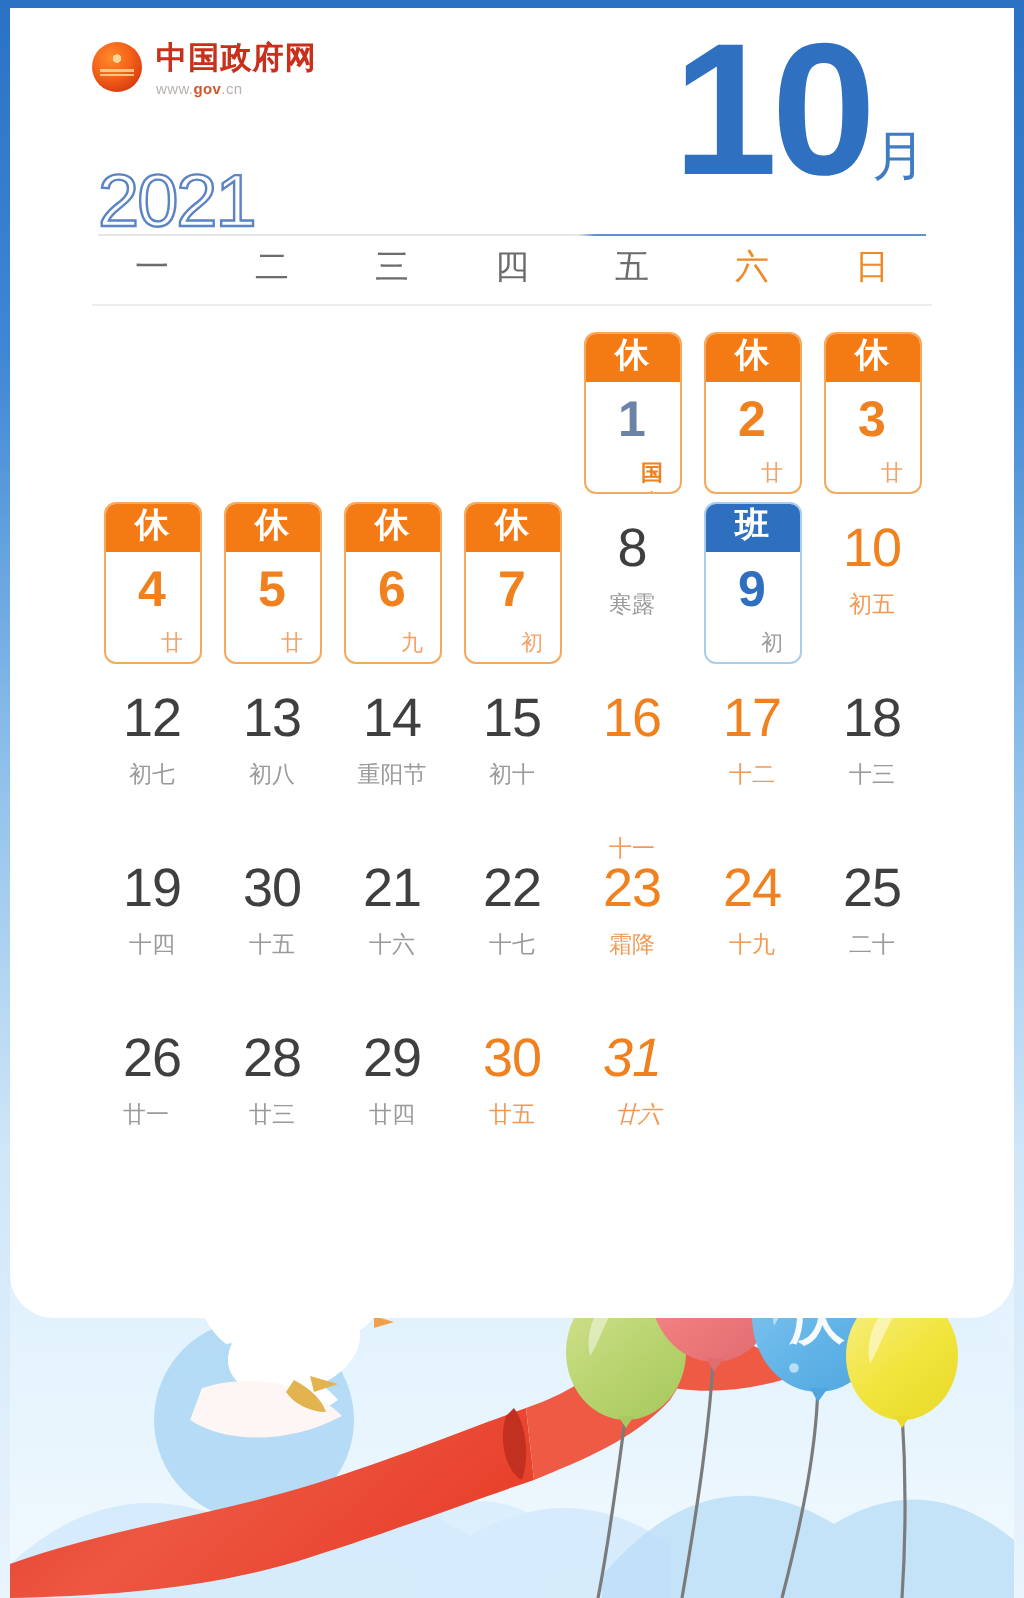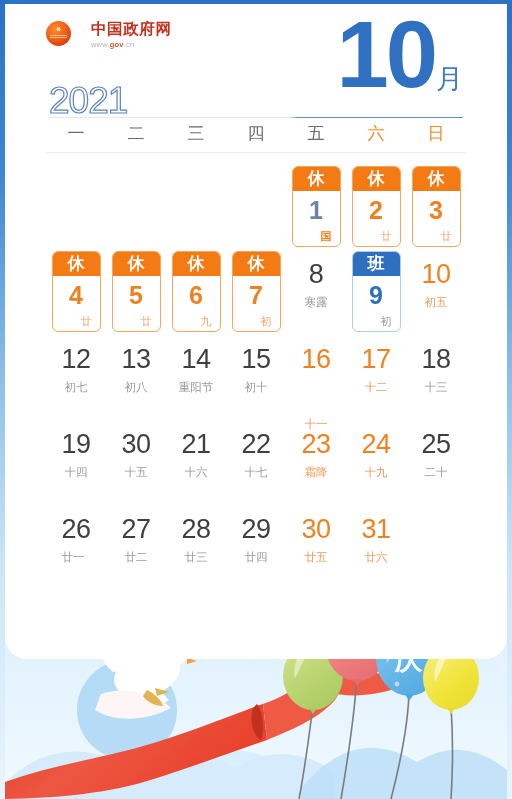--- a/index.html
+++ b/index.html
@@ -27,21 +27,21 @@
 
   
   #card {
     position:absolute; left:5px; right:5px; top:4px; height:655px;
     background:#ffffff;
     border-radius:0 0 22px 22px;
     z-index:20;
   }
 
   
-  #brand { position:absolute; left:41px; top:17px; display:flex; align-items:flex-start; gap:20px; }
+  #brand { position:absolute; left:41px; top:17px; display:flex; align-items:flex-start; gap:7px; }
   .emblem {
     width:25px; height:25px; border-radius:50%;
     background:radial-gradient(circle at 38% 32%,#ff8a2b 0%,#f4631a 42%,#d93c10 78%,#c32f08 100%);
     position:relative; flex:none;
   }
   .emblem::after{
     content:""; position:absolute; left:4px; top:5px; width:17px; height:15px;
     background:
       radial-gradient(circle at 50% 22%,#ffd9a0 0 14%,transparent 15%),
       linear-gradient(180deg,transparent 58%, #ffc98a 58% 66%, transparent 67%),
@@ -434,44 +434,38 @@
           </div>
         </div>
         <div class="cell">
           <div class="plain" style="display: flex; flex-direction: column; ">
             <div class="num">26</div>
             <div class="lun">廿一</div>
           </div>
         </div>
         <div class="cell">
           <div class="plain" style="display: flex; flex-direction: column; align-items: center;">
-            <div class="num">27</div>
-            <div class="lun">廿二</div>
-          </div>
-        </div>
-        <div class="cell">
-          <div class="plain" style="display: flex; flex-direction: column; align-items: center;">
             <div class="num">28</div>
             <div class="lun">廿三</div>
           </div>
         </div>
         <div class="cell">
           <div class="plain" style="display: flex; flex-direction: column; align-items: center;">
             <div class="num">29</div>
             <div class="lun">廿四</div>
           </div>
         </div>
         <div class="cell">
           <div class="plain we" style="display: flex; flex-direction: column; align-items: center;">
             <div class="num">30</div>
             <div class="lun">廿五</div>
           </div>
         </div>
         <div class="cell">
-          <div class="plain we" style="display: flex; flex-direction: column; align-items: center;">
+          <div class="plain we" style="display: flex; flex-direction: column; align-items: flex-end; font-style: italic;">
             <div class="num">31</div>
             <div class="lun">廿六</div>
           </div>
         </div>
       </div>
   </div>
 
 </div>
 
 </body></html>

